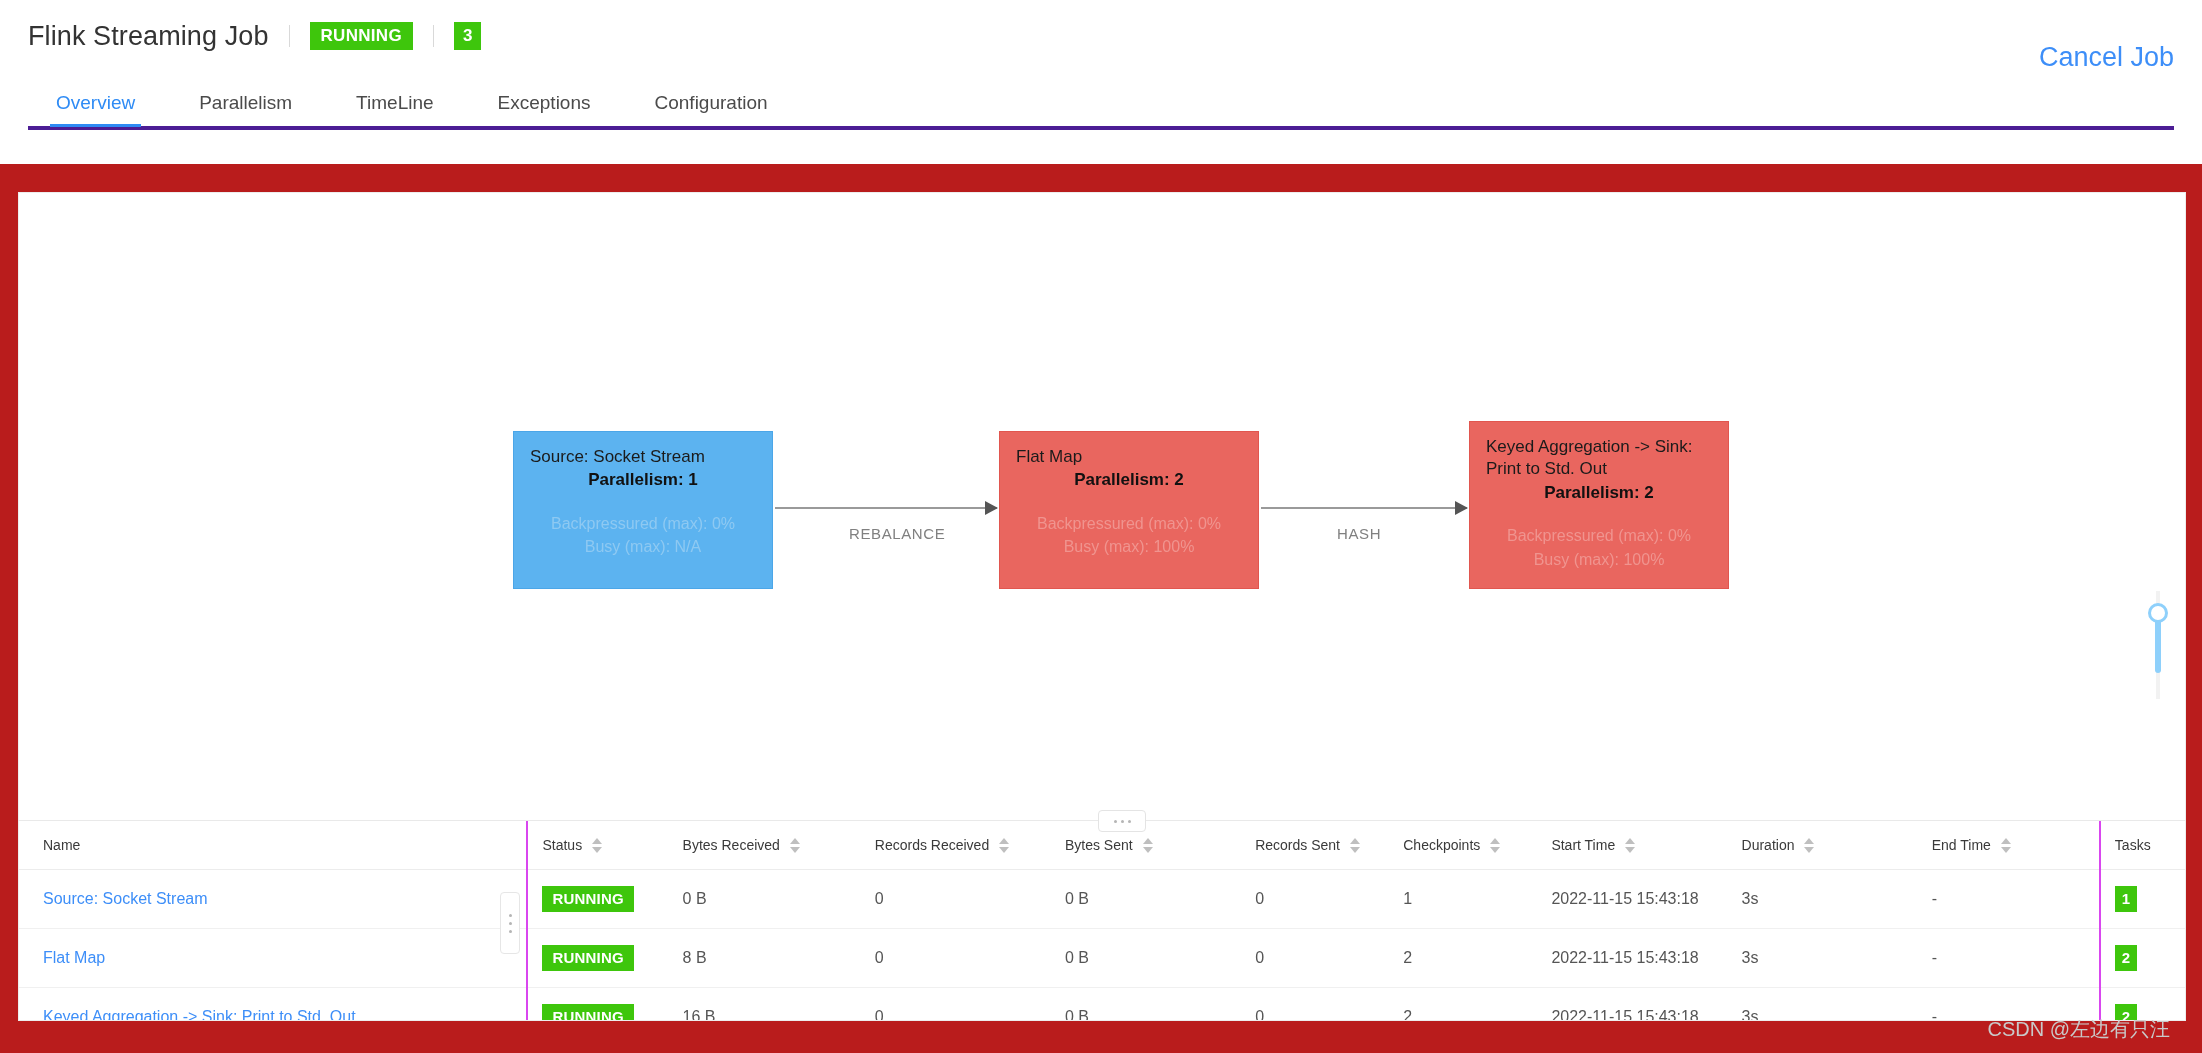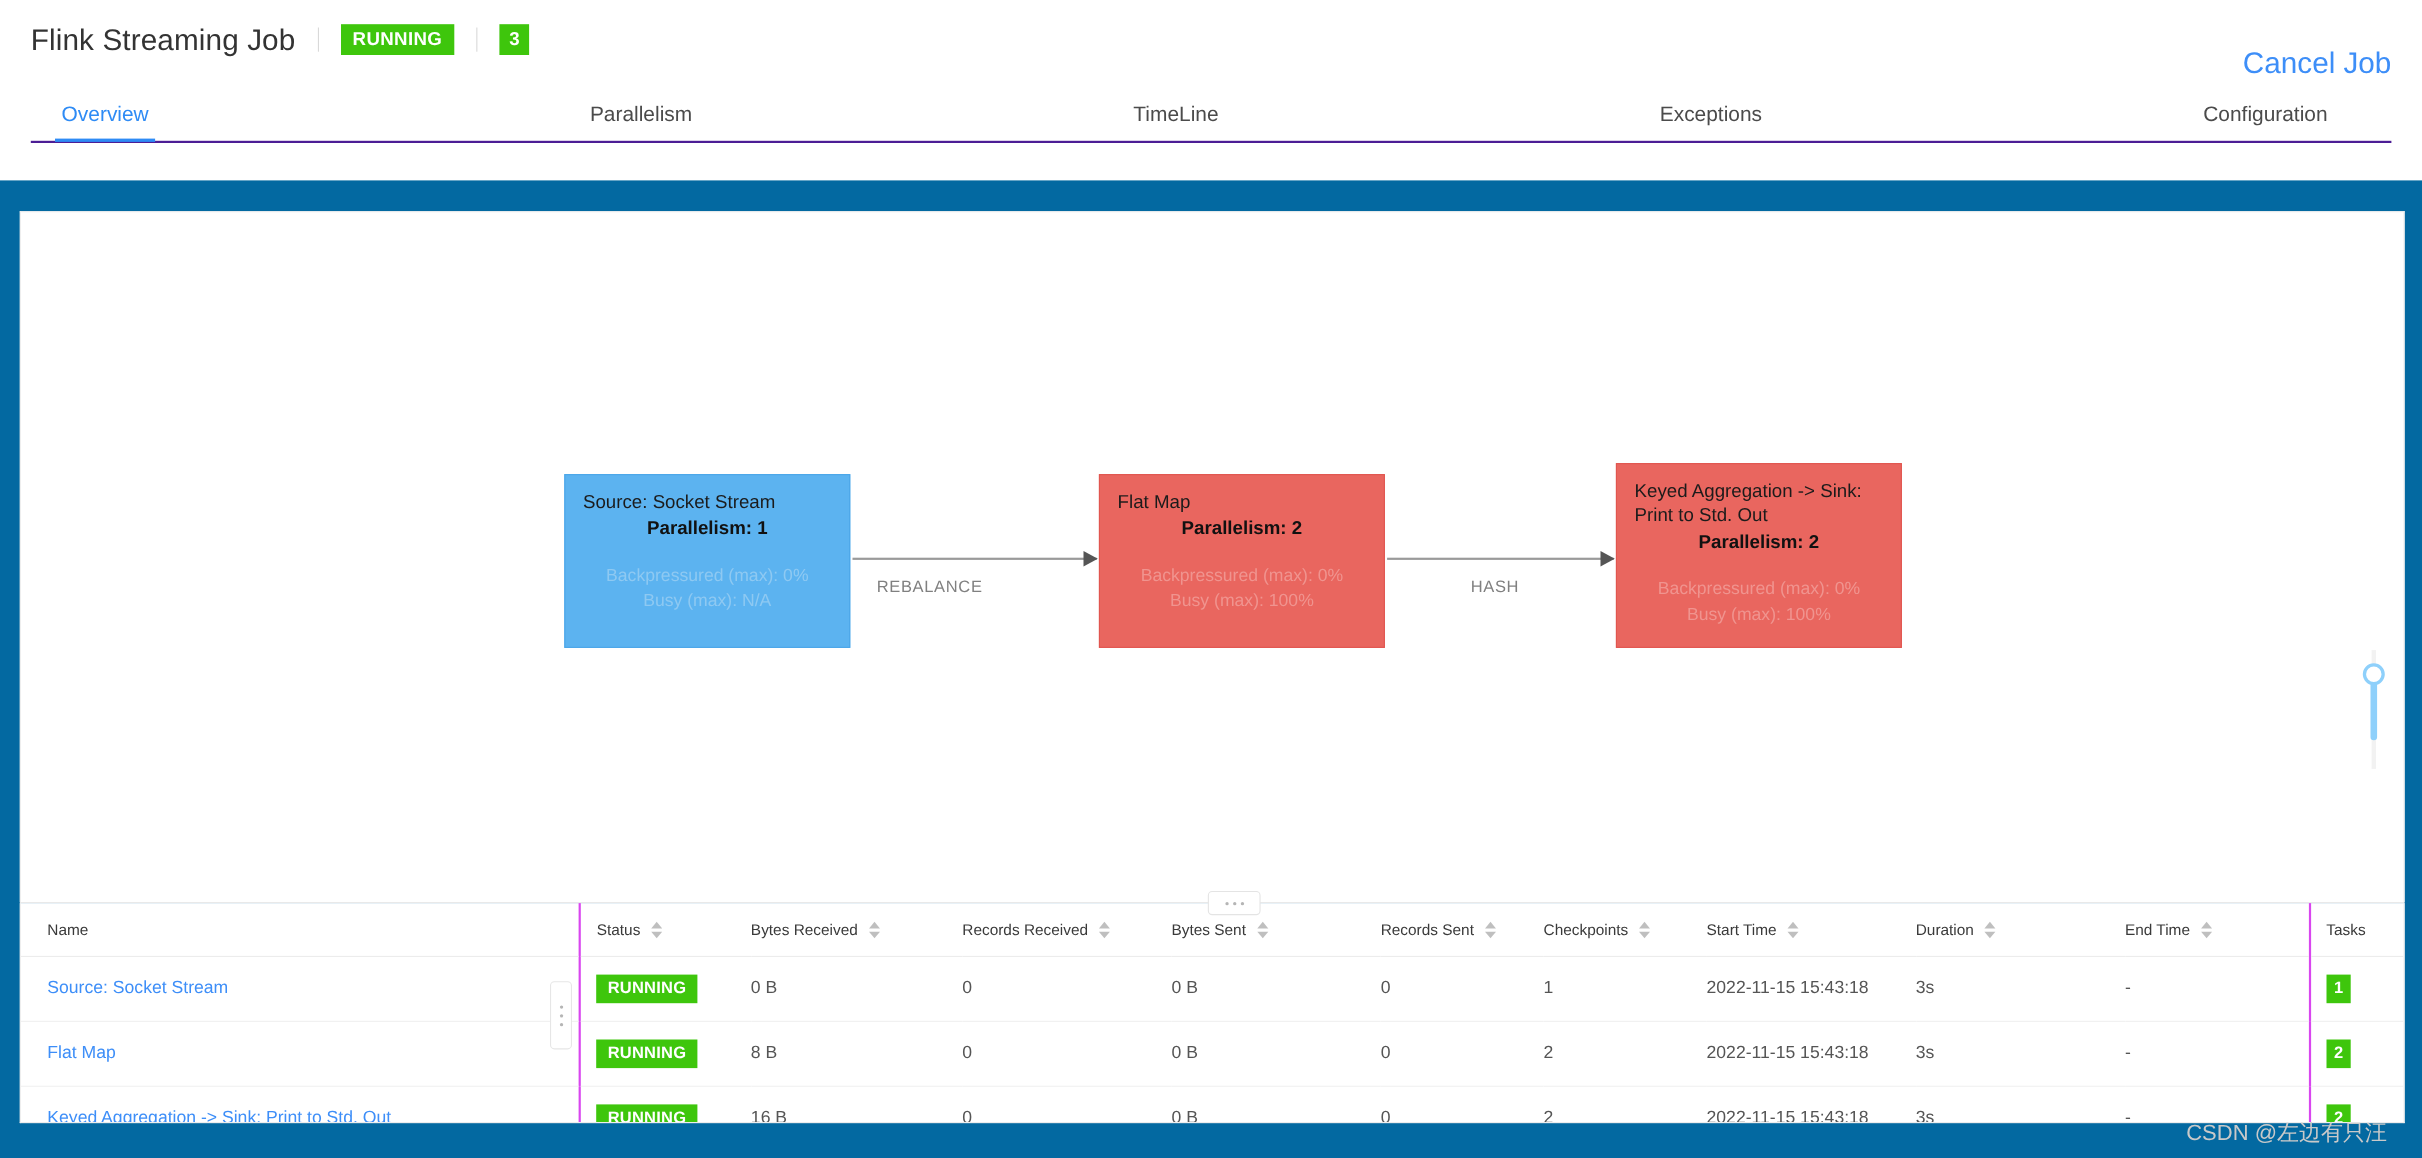--- a/index.html
+++ b/index.html
@@ -3,21 +3,21 @@
 <meta charset="utf-8">
 <style>
   * { box-sizing: border-box; }
   html, body {
     margin: 0; padding: 0;
     width: 2202px; height: 1053px;
     background: #f0f0f0;
     font-family: "Liberation Sans", sans-serif;
     overflow: hidden;
   }
-  .page { position: relative; width: 2202px; height: 1053px; background: #0369a1; }
+  .page { position: relative; width: 2202px; height: 1053px; background: #b91c1c; }
 
   
   .header {
     background: #ffffff;
     padding: 14px 28px 0 28px;
     height: 164px;
     position: relative;
   }
   .title-row { display: flex; align-items: center; height: 44px; }
   .job-title {
@@ -78,23 +78,22 @@
     cursor: pointer;
     font-weight: 400;
   }
 
   
   .tabs {
     display: flex;
     align-items: flex-end;
     margin-top: 26px;
     height: 46px;
-    border-bottom: 2px solid #4c1d95;
+    border-bottom: 4px solid #4c1d95;
     position: relative;
-    justify-content: space-between;
   }
   .tab {
     font-size: 19px;
     color: #4b4b4b;
     padding: 0 6px 12px 6px;
     margin-right: 52px;
     cursor: pointer;
     position: relative;
     white-space: nowrap;
   }
@@ -340,21 +339,21 @@
       <div class="node-par">Parallelism: 1</div>
       <div class="node-metrics">
         <div>Backpressured (max): 0%</div>
         <div>Busy (max): N/A</div>
       </div>
     </div>
 
     <div class="edge" style="left:756px; top:314px; width:222px;">
       <span class="arrow"></span>
     </div>
-    <div class="edge-label" style="left:778px; top:332px;text-align:center;">REBALANCE</div>
+    <div class="edge-label" style="left:830px; top:332px;text-align:center;">REBALANCE</div>
 
     <div class="node red" style="left:980px; top:238px; width:260px; height:158px;">
       <div class="node-name">Flat Map</div>
       <div class="node-par">Parallelism: 2</div>
       <div class="node-metrics">
         <div>Backpressured (max): 0%</div>
         <div>Busy (max): 100%</div>
       </div>
     </div>
 

